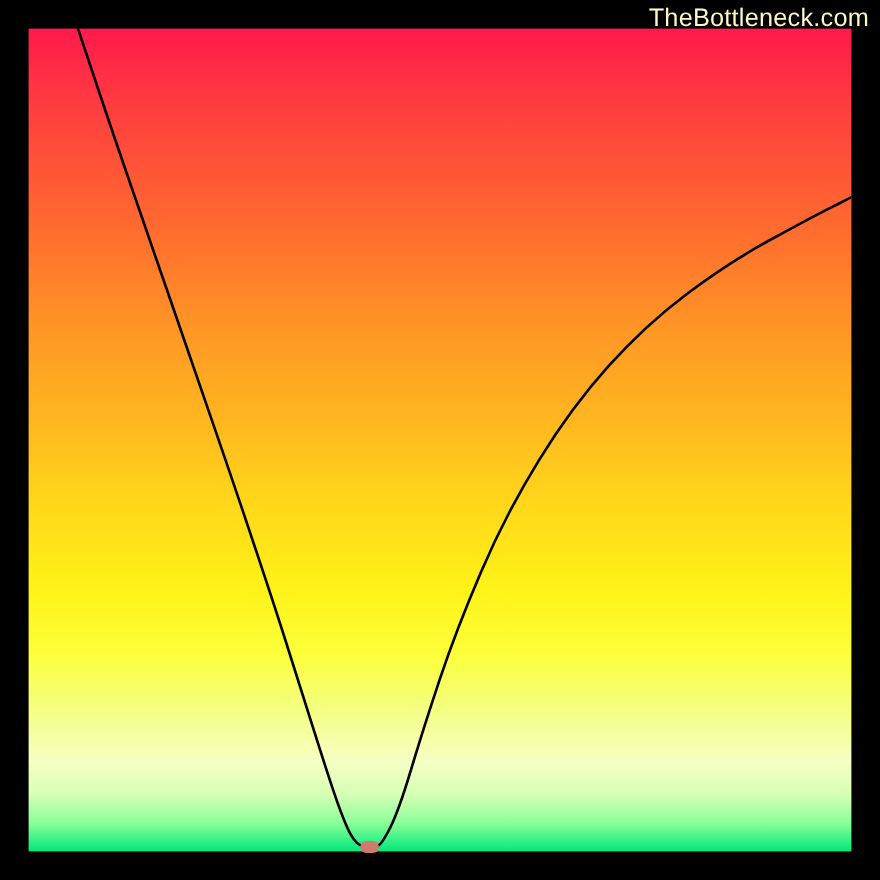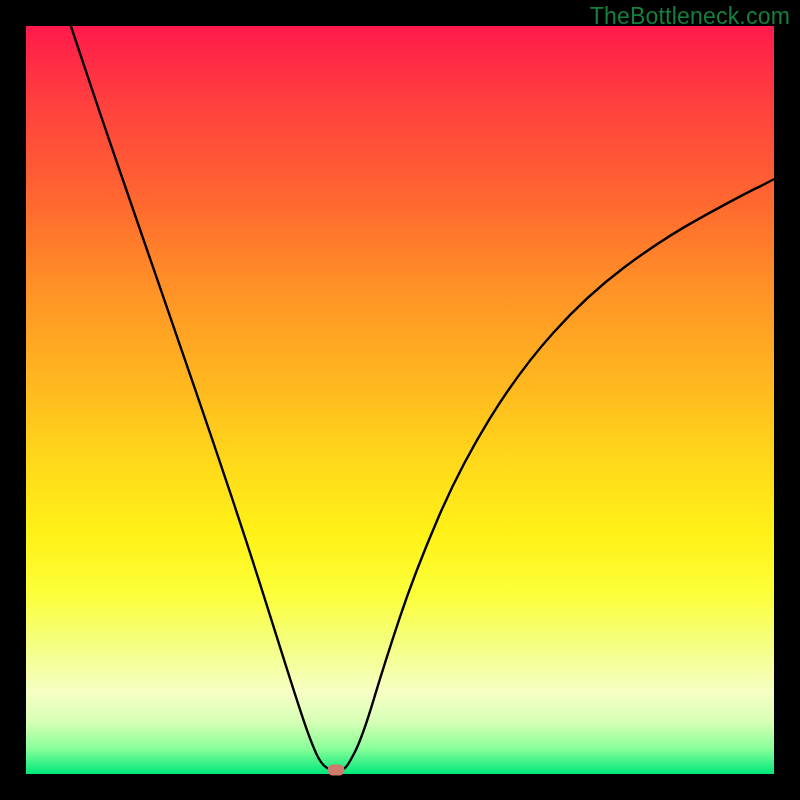--- a/index.html
+++ b/index.html
@@ -38,21 +38,21 @@
       #f6ffc4 89%,
       #d8ffb6 93%,
       #8cff9a 96.5%,
       #00e87a 100%
     );
   }
   .watermark {
     position: absolute;
     top: 3px;
     right: 10px;
-    color: #15803d;
+    color: #fef9c3;
     font-size: 23px;
     font-weight: 500;
     letter-spacing: 0.2px;
     user-select: none;
   }
   svg.curve {
     position: absolute;
     left: 0;
     top: 0;
     width: 748px;

